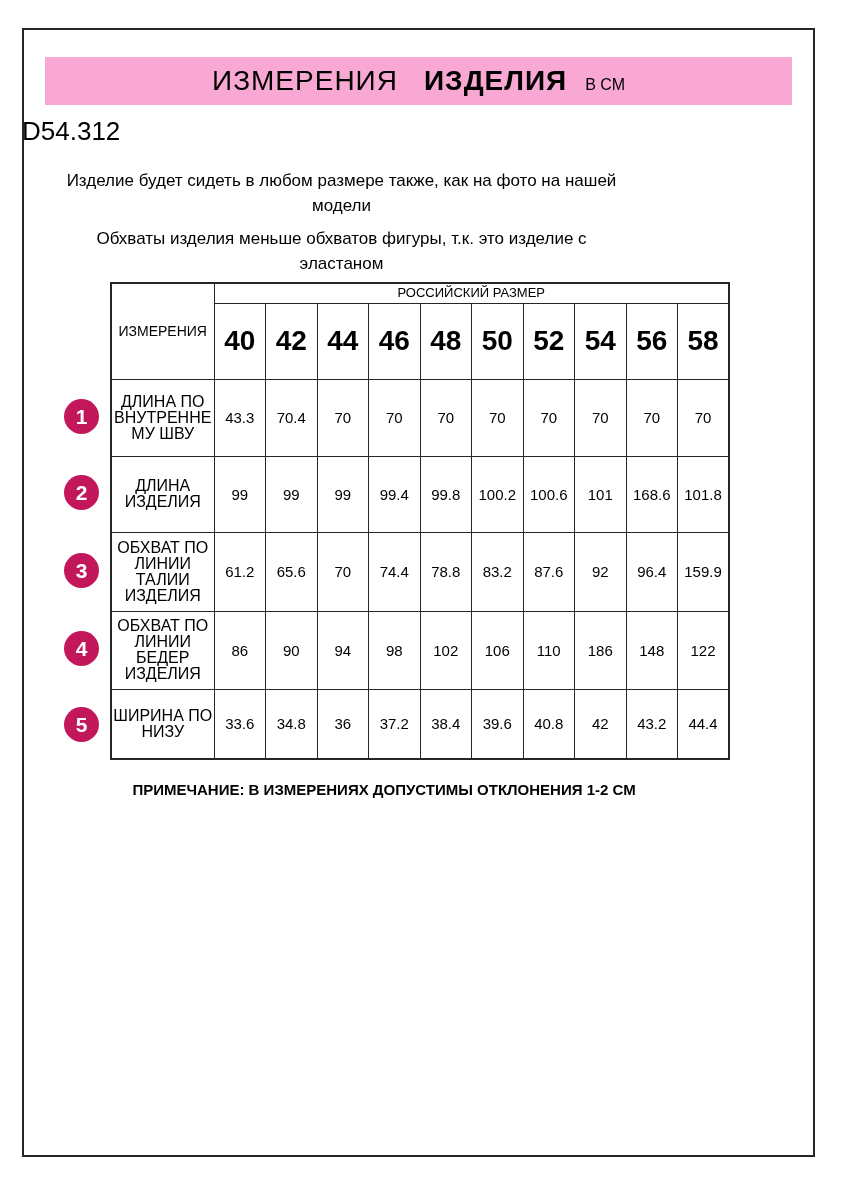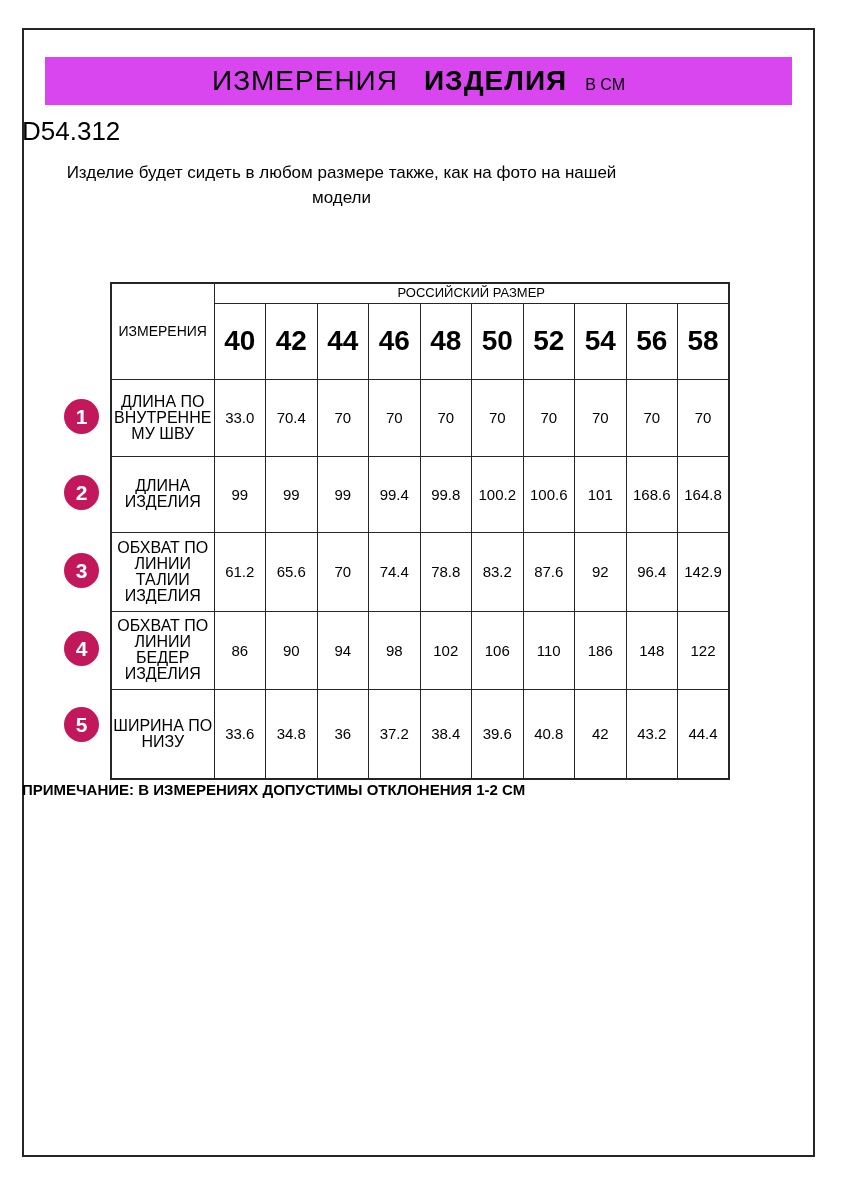--- a/index.html
+++ b/index.html
@@ -1,70 +1,72 @@
 <!DOCTYPE html>
 <html><head>
 <meta charset="utf-8">
 <style>
   html,body{margin:0;padding:0;background:#ffffff;}
   .page{position:relative;width:849px;height:1200px;background:#ffffff;overflow:hidden;
         font-family:"Liberation Sans",sans-serif;color:#000;}
   .frame{position:absolute;left:22px;top:28px;width:789px;height:1125px;border:2px solid #262626;}
-  .title-bar{position:absolute;left:45px;top:57px;width:747px;height:48px;background:#d946ef;
+  .title-bar{position:absolute;left:45px;top:57px;width:747px;height:48px;background:#f9a8d4;
              text-align:center;line-height:48px;white-space:nowrap;}
   .title-word1{font-size:28px;letter-spacing:1px;}
   .title-word2{font-size:28px;font-weight:bold;letter-spacing:1px;margin-left:26px;}
   .title-units{font-size:16px;margin-left:18px;}
   .product-code{position:absolute;left:22px;top:116px;width:793px;text-align:left;font-size:26px;}
   .para{position:absolute;left:22px;width:639px;text-align:center;font-size:17px;line-height:25px;
-        white-space:pre-line;}
+        white-space:pre-line;margin-top:8px;}
   .p1{top:160px;}
   .p2{top:218px;}
   table.meas{position:absolute;left:110px;top:282px;width:618px;border-collapse:collapse;
              table-layout:fixed;border:2px solid #262626;}
   table.meas td{border:1.5px solid #262626;text-align:center;vertical-align:middle;padding:0;}
   .col-label{width:103px;}
   .col-size{width:51.5px;}
   .r-group{height:20px;}
   .r-sizes{height:76px;}
   .rb0{height:77px;}
   .rb1{height:76px;margin-left:30px;}
   .rb2{height:79px;}
   .rb3{height:78px;}
-  .rb4{height:90px;}
+  .rb4{height:70px;}
   .cell-meas-head{font-size:14px;}
   .cell-group-head{font-size:13px;line-height:14px;}
   .cell-size{font-size:28px;font-weight:bold;}
   .cell-label{font-size:16px;line-height:16px;white-space:pre-line;}
   .cell-val{font-size:15px;}
   .badge{position:absolute;left:64px;width:35px;height:35px;border-radius:50%;background:#c2185b;
          color:#ffffff;font-size:21px;font-weight:bold;display:flex;align-items:center;
          justify-content:center;}
   .b1{top:399px;}
   .b2{top:475px;}
   .b3{top:553px;}
   .b4{top:631px;}
   .b5{top:707px;}
-  .note{position:absolute;left:22px;top:781px;width:724px;font-size:15px;
+  .note{position:absolute;left:22px;top:781px;width:724px;text-align:center;font-size:15px;
         font-weight:bold;}
 </style>
 </head>
 <body>
 
 <div class="page">
   <div class="frame"></div>
 
   <div class="title-bar">
     <span class="title-word1">ИЗМЕРЕНИЯ</span><span class="title-word2">ИЗДЕЛИЯ</span><span class="title-units">В СМ</span>
   </div>
 
   <div class="product-code">D54.312</div>
 
   <div class="para p1">Изделие будет сидеть в любом размере также, как на фото на нашей
 модели</div>
+  <div class="para p2">Обхваты изделия меньше обхватов фигуры, т.к. это изделие с
+эластаном</div>
 
   <table class="meas">
     <colgroup>
       <col class="col-label">
       <col class="col-size">
         <col class="col-size">
         <col class="col-size">
         <col class="col-size">
         <col class="col-size">
       <col class="col-size">
@@ -87,21 +89,21 @@
         <td class="cell-size">50</td>
         <td class="cell-size">52</td>
         <td class="cell-size">54</td>
         <td class="cell-size">56</td>
         <td class="cell-size">58</td>
       </tr>
       <tr class="rb0">
         <td class="cell-label">ДЛИНА ПО
 ВНУТРЕННЕ
 МУ ШВУ</td>
-        <td class="cell-val">33.0</td>
+        <td class="cell-val">43.3</td>
         <td class="cell-val">70.4</td>
         <td class="cell-val">70</td>
         <td class="cell-val">70</td>
         <td class="cell-val">70</td>
         <td class="cell-val">70</td>
         <td class="cell-val">70</td>
         <td class="cell-val">70</td>
         <td class="cell-val">70</td>
         <td class="cell-val">70</td>
       </tr>
@@ -110,37 +112,37 @@
 ИЗДЕЛИЯ</td>
         <td class="cell-val">99</td>
         <td class="cell-val">99</td>
         <td class="cell-val">99</td>
         <td class="cell-val">99.4</td>
         <td class="cell-val">99.8</td>
         <td class="cell-val">100.2</td>
         <td class="cell-val">100.6</td>
         <td class="cell-val">101</td>
         <td class="cell-val">168.6</td>
-        <td class="cell-val">164.8</td>
+        <td class="cell-val">101.8</td>
       </tr>
       <tr class="rb2">
         <td class="cell-label">ОБХВАТ ПО
 ЛИНИИ
 ТАЛИИ
 ИЗДЕЛИЯ</td>
         <td class="cell-val">61.2</td>
         <td class="cell-val">65.6</td>
         <td class="cell-val">70</td>
         <td class="cell-val">74.4</td>
         <td class="cell-val">78.8</td>
         <td class="cell-val">83.2</td>
         <td class="cell-val">87.6</td>
         <td class="cell-val">92</td>
         <td class="cell-val">96.4</td>
-        <td class="cell-val">142.9</td>
+        <td class="cell-val">159.9</td>
       </tr>
       <tr class="rb3">
         <td class="cell-label">ОБХВАТ ПО
 ЛИНИИ
 БЕДЕР
 ИЗДЕЛИЯ</td>
         <td class="cell-val">86</td>
         <td class="cell-val">90</td>
         <td class="cell-val">94</td>
         <td class="cell-val">98</td>

